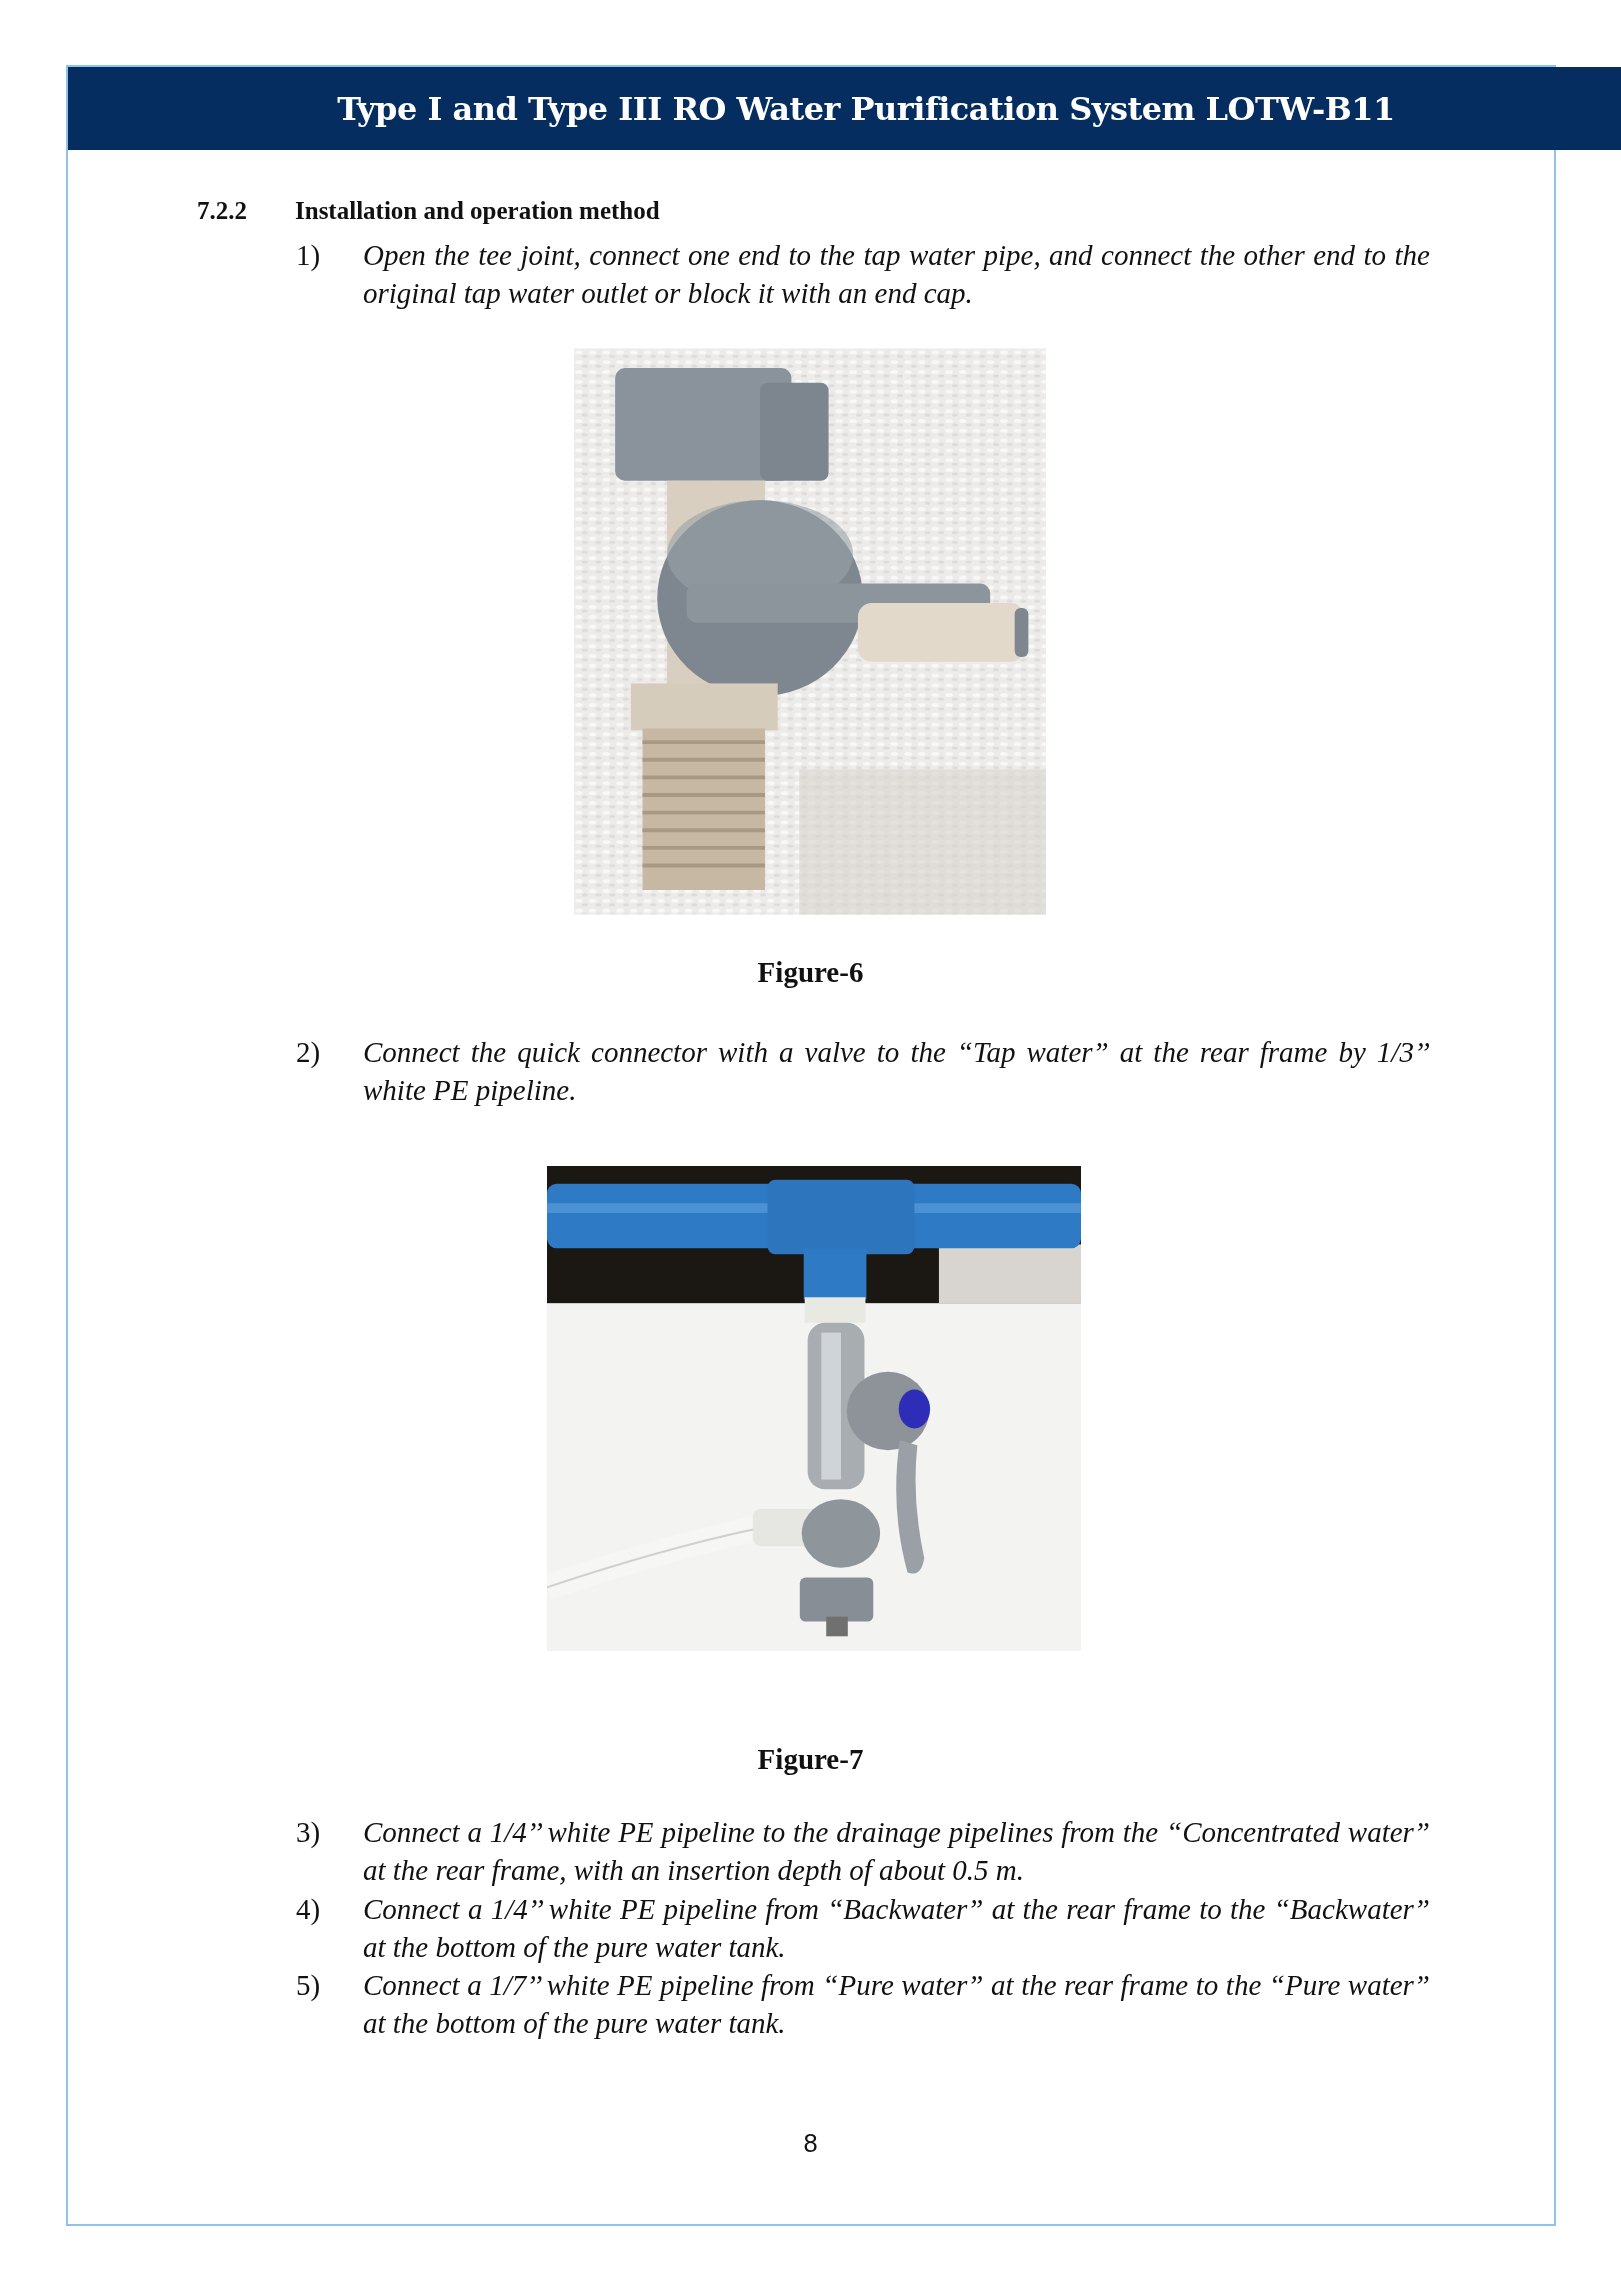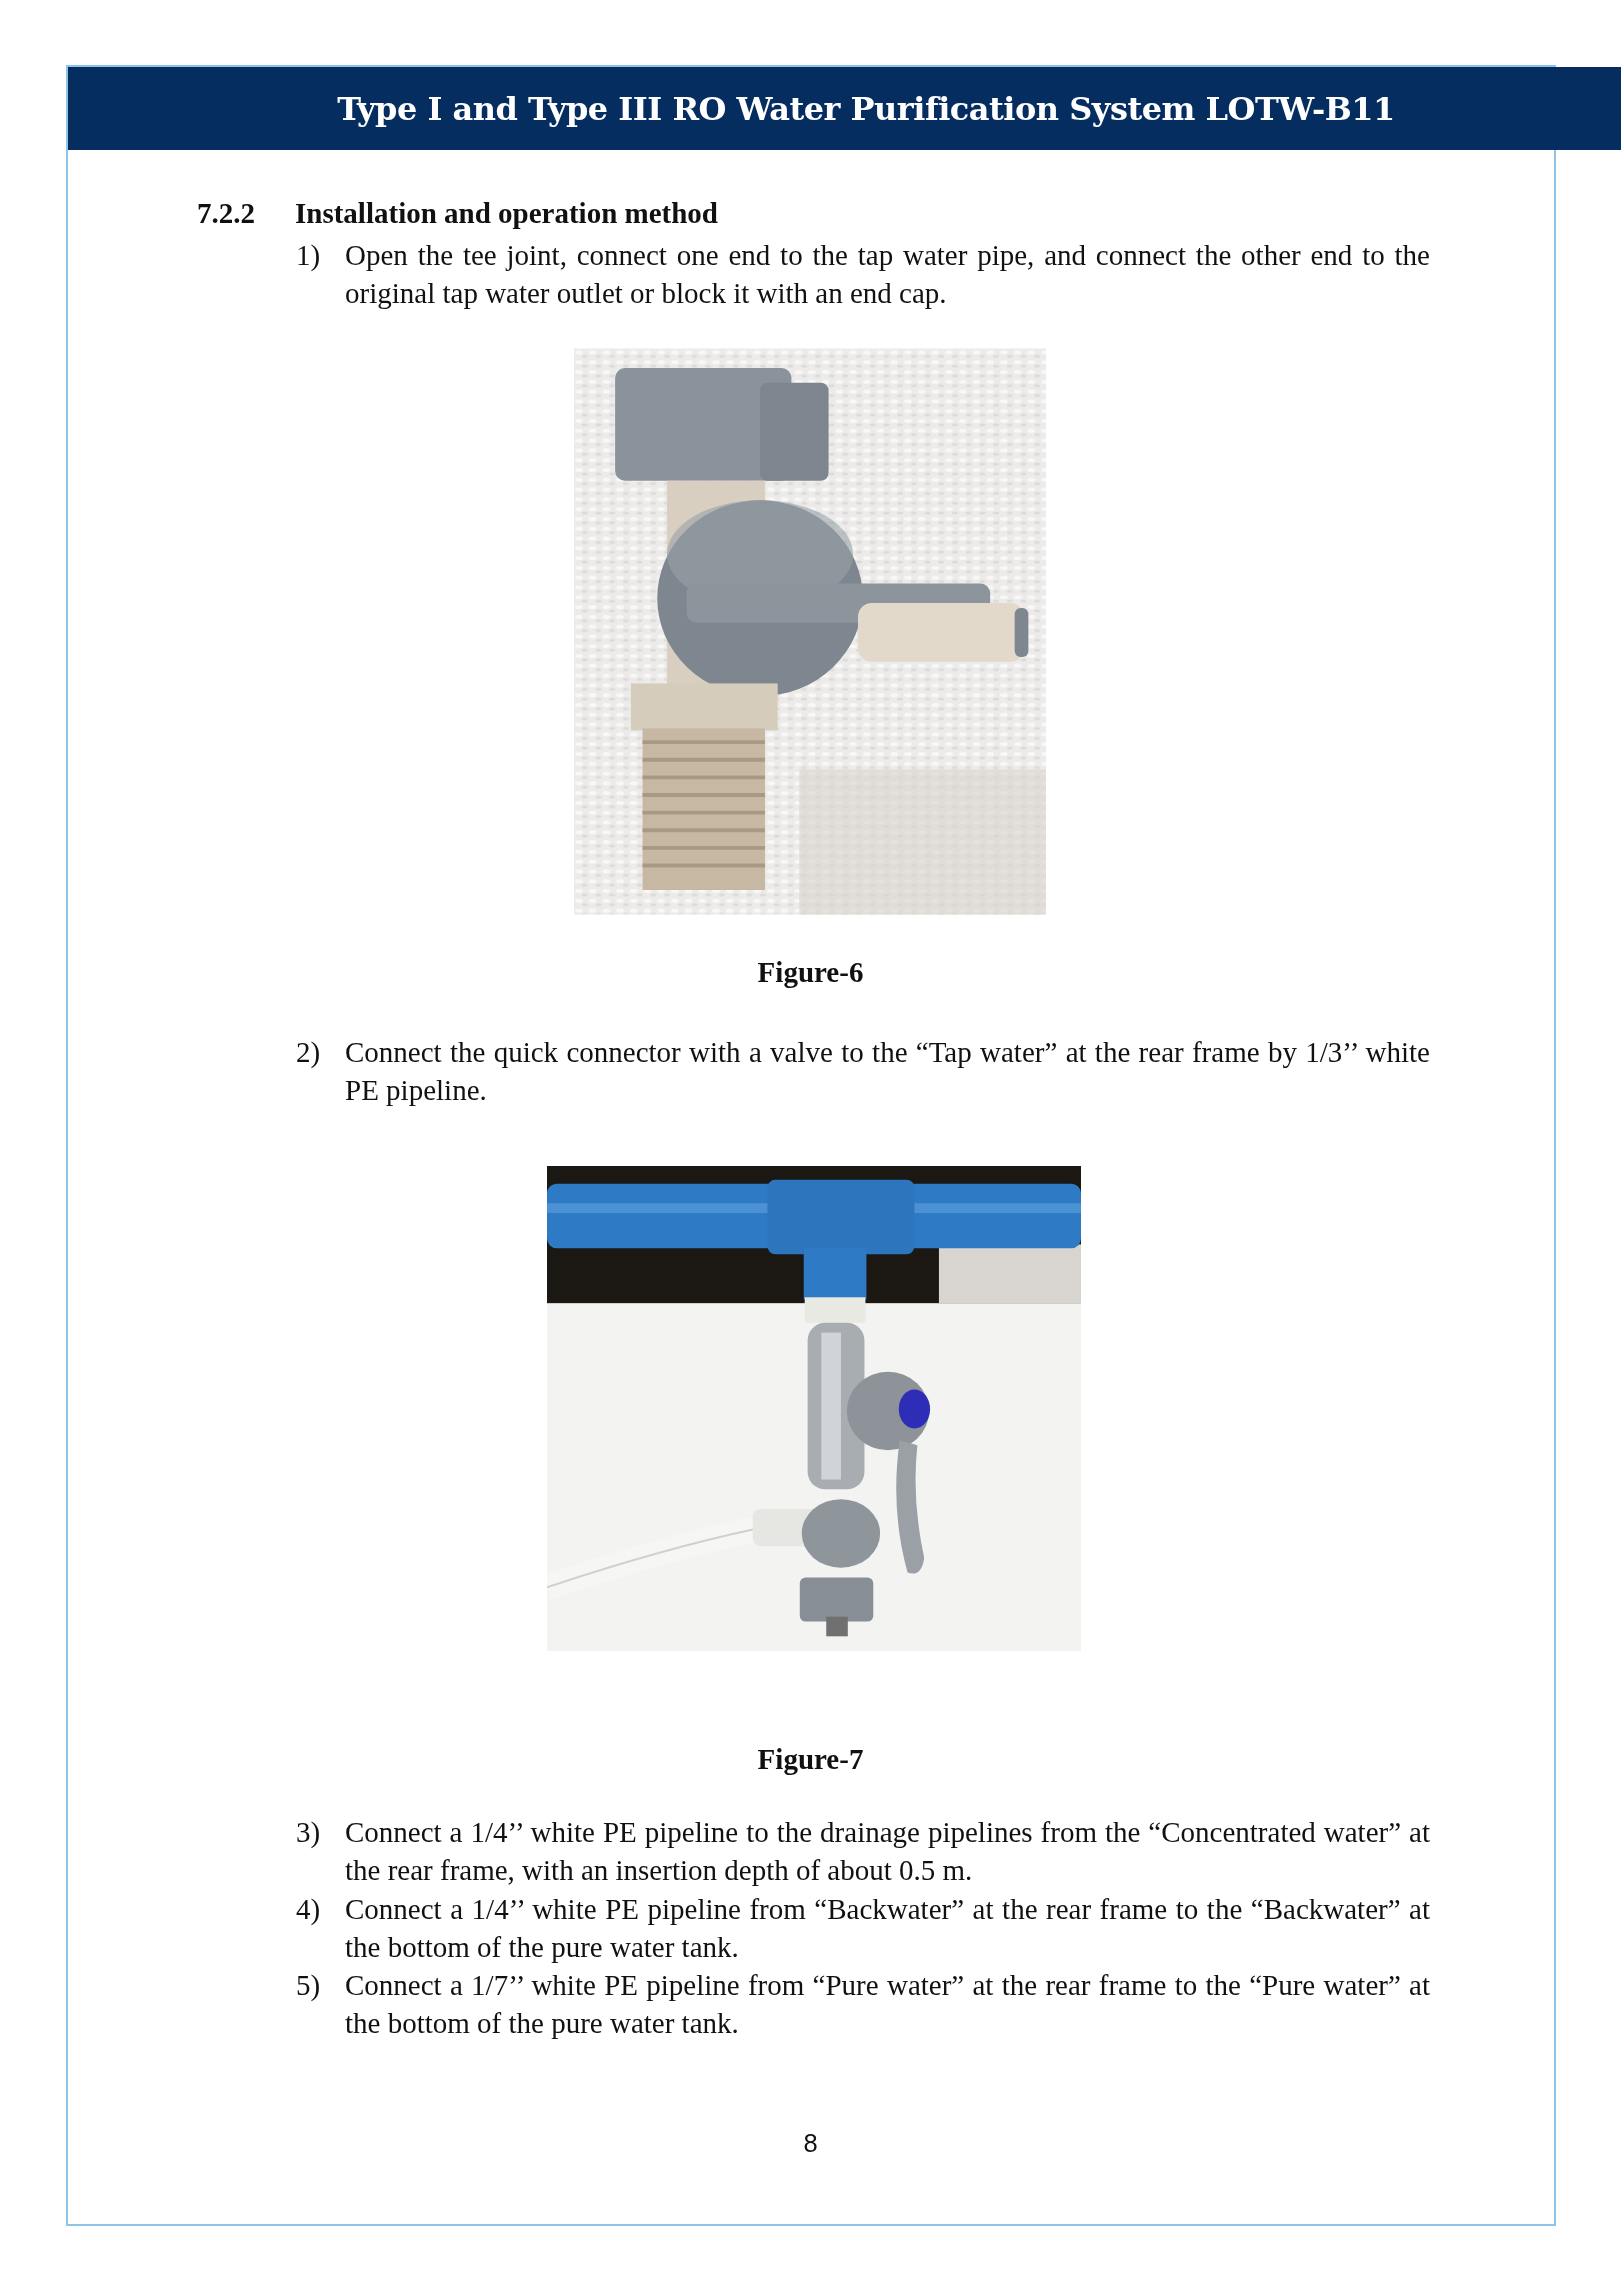--- a/index.html
+++ b/index.html
@@ -4,27 +4,27 @@
 <style>
   html, body { margin: 0; padding: 0; background: #ffffff; }
   body { width: 1621px; height: 2293px; position: relative; overflow: hidden;
          font-family: "DejaVu Serif", "Liberation Serif", serif; color: #111; }
   .page-frame { position: absolute; left: 66px; top: 65px; width: 1490px; height: 2161px;
                 border: 2px solid #8ec4ea; box-sizing: border-box; }
   .header-band { position: absolute; left: 68px; top: 67px; width: 1596px; height: 83px;
                  background: #052d60; display: flex; align-items: center; justify-content: center; }
   .header-title { color: #ffffff; font-family: "DejaVu Serif", "Liberation Serif", serif;
                   font-weight: bold; font-size: 32px; letter-spacing: -0.5px; }
-  .section-heading { position: absolute; left: 197px; top: 197px; font-weight: bold; font-size: 29px;
+  .section-heading { position: absolute; left: 197px; top: 197px; font-weight: bold; font-size: 25px;
                      font-family: "Liberation Serif", serif; }
   .section-heading .num { display: inline-block; width: 98px; }
   .item { position: absolute; left: 296px; width: 1134px; font-family: "Liberation Serif", serif;
           font-size: 29px; line-height: 38px; }
   .item .n { position: absolute; left: 0; top: 0; }
-  .item .t { display: block; margin-left: 49px; text-align: justify; }
+  .item .t { display: block; margin-left: 67px; text-align: justify; font-style: italic; }
   .figure-img { position: absolute; overflow: hidden; }
   .caption { position: absolute; left: 0; width: 1621px; text-align: center; font-weight: bold;
              font-size: 29px; font-family: "Liberation Serif", serif; }
   .page-number { position: absolute; left: 0; width: 1621px; text-align: center; font-size: 25.5px;
                  font-family: "Liberation Sans", sans-serif; top: 2129px; }
 </style>
 </head>
 <body>
 
 <div class="page-frame"></div>

